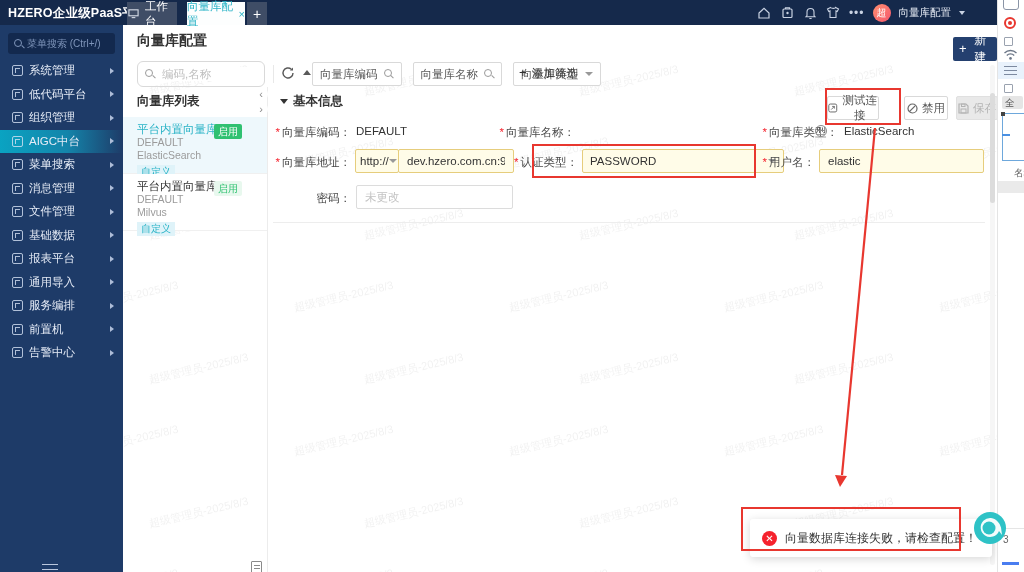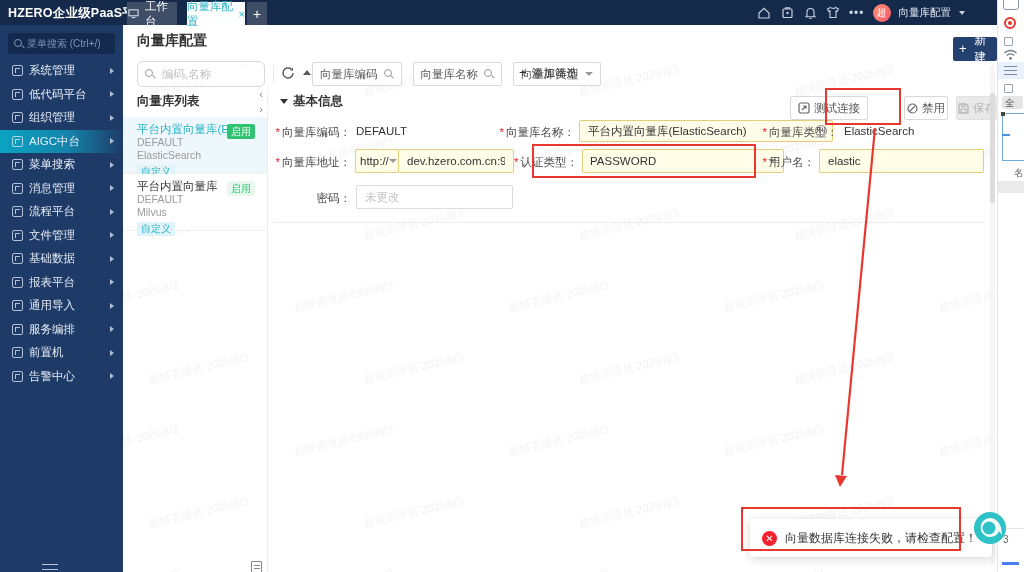--- a/index.html
+++ b/index.html
@@ -66,33 +66,33 @@
   
   .vdiv{position:absolute;left:144px;top:62px;bottom:0;width:1px;background:#ececec;z-index:1;}
   .lp-title{position:absolute;left:14px;top:68px;font-size:12.5px;font-weight:bold;color:#333;z-index:1;}
   .lp-coll{position:absolute;left:131px;top:62px;display:flex;flex-direction:column;gap:1px;z-index:2;}
   .lp-coll span{width:14px;height:14px;display:flex;align-items:center;justify-content:center;color:#8c8c8c;font-size:11px;cursor:pointer;background:#fff;border-radius:50%;}
   .cards{position:absolute;left:0;top:92px;width:144px;z-index:1;}
   .card{position:relative;height:57px;padding:5px 8px 0 14px;border-bottom:1px solid #f0f0f0;cursor:pointer;background:#fff;}
   .card.selected{background:#eef8fc;}
   .card-title{font-size:11.5px;color:#333;line-height:14px;white-space:nowrap;overflow:hidden;max-width:96px;}
   .card-title.teal{color:#2ab3c6;}
-  .status{position:absolute;right:12px;top:7px;font-size:10px;line-height:15px;padding:0 4px;border-radius:2px;background:#e8f8ee;color:#30c171;}
+  .status{position:absolute;right:25px;top:7px;font-size:10px;line-height:15px;padding:0 4px;border-radius:2px;background:#e8f8ee;color:#30c171;}
   .status.solid{background:#30c171;color:#fff;}
   .card-line{font-size:10.5px;color:#9b9b9b;line-height:12.5px;white-space:nowrap;}
   .tag{display:inline-block;font-size:10px;line-height:14px;padding:0 4px;background:#dff3f9;color:#2ab3c6;margin-top:1px;}
 
   
   .sect{position:absolute;left:157px;top:68px;font-size:12.5px;font-weight:bold;color:#333;display:flex;align-items:center;gap:5px;z-index:1;}
   .tri-down{width:0;height:0;border-left:4px solid transparent;border-right:4px solid transparent;border-top:5px solid #333;}
   .fbtns{position:absolute;top:71px;z-index:1;}
   .btn{position:absolute;height:24px;border:1px solid #d9d9d9;border-radius:2px;background:#fff;font-size:11.5px;color:#555;display:flex;align-items:center;justify-content:center;gap:4px;cursor:pointer;padding:0;}
   .btn svg{display:block;}
   .btn.disabled{background:#e9e9e9;border-color:#e0e0e0;color:#b3b3b3;cursor:default;}
-  .b-test{left:667px;width:78px;}
+  .b-test{left:704px;width:52px;}
   .b-disable{left:781px;width:44px;}
   .b-save{left:833px;width:42px;}
 
   .lbl{position:absolute;font-size:11.5px;color:#4a4a4a;text-align:right;white-space:nowrap;z-index:1;}
   .req{color:#f5222d;margin-right:2px;}
   .val{position:absolute;font-size:11.5px;color:#333;z-index:1;white-space:nowrap;}
   .inp{position:absolute;border:1px solid #dcdcdc;border-radius:2px;background:#fff;font-size:11.5px;color:#333;padding:0 8px;outline:none;z-index:1;}
   .inp::placeholder{color:#c3c3c3;}
   .inp-y{background:#fffce8;border-color:#e6cd7c;}
   .selbox{position:absolute;border:1px solid #e6cd7c;background:#fffce8;border-radius:2px;display:flex;align-items:center;justify-content:space-between;padding:0 7px;font-size:11.5px;color:#333;z-index:1;cursor:pointer;}
@@ -221,25 +221,20 @@
           <span class="marrow"></span>
         </div>
         <div class="mitem">
           <span class="mi"></span>
           <span class="mlabel">菜单搜索</span>
           <span class="marrow"></span>
         </div>
         <div class="mitem">
           <span class="mi"></span>
           <span class="mlabel">消息管理</span>
-          <span class="marrow"></span>
-        </div>
-        <div class="mitem">
-          <span class="mi"></span>
-          <span class="mlabel">流程平台</span>
           <span class="marrow"></span>
         </div>
         <div class="mitem">
           <span class="mi"></span>
           <span class="mlabel">文件管理</span>
           <span class="marrow"></span>
         </div>
         <div class="mitem">
           <span class="mi"></span>
           <span class="mlabel">基础数据</span>
@@ -407,21 +402,20 @@
             <rect x="3.5" y="1" width="3.5" height="2.5" fill="none" stroke="#b3b3b3" stroke-width="1"></rect>
           </svg>
         <span>保存</span>
       </button>
     </div>
 
     <div class="lbl" style="left:128px;top:100px;width:100px;"><span class="req">*</span><span>向量库编码：</span></div>
     <div class="val" style="left:233px;top:100px;">DEFAULT</div>
 
     <div class="lbl" style="left:352px;top:100px;width:100px;"><span class="req">*</span><span>向量库名称：</span></div>
-    <input class="inp inp-y" style="left: 456px; top: 95px; width: 254px; height: 22px;" readonly="" value="平台内置向量库(ElasticSearch)">
     <span class="mlang" style="left:692px;top:100px;"></span>
 
     <div class="lbl" style="left:615px;top:100px;width:100px;"><span class="req">*</span><span>向量库类型：</span></div>
     <div class="val" style="left:721px;top:100px;">ElasticSearch</div>
 
     <div class="lbl" style="left:128px;top:130px;width:100px;"><span class="req">*</span><span>向量库地址：</span></div>
     <div class="selbox" style="left:232px;top:124px;width:44px;height:24px;padding:0 4px;">
       <span>http://</span>
       <span class="caret"></span>
     </div>

